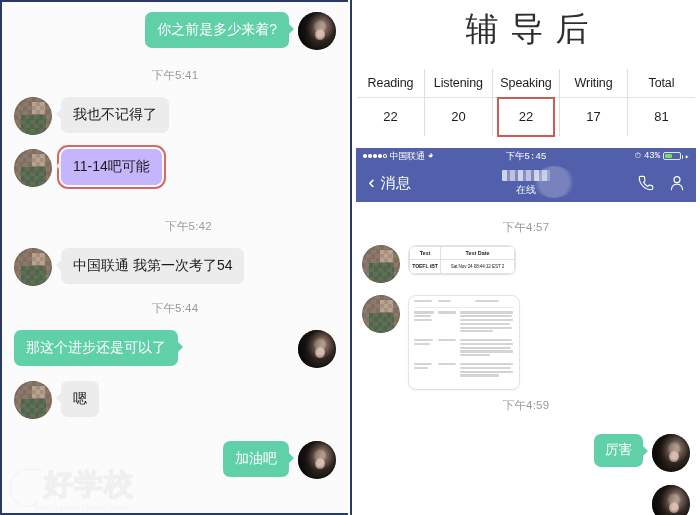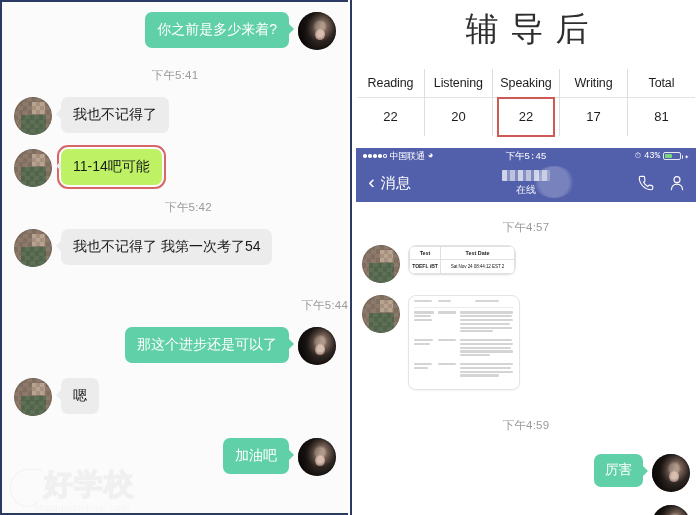--- a/index.html
+++ b/index.html
@@ -89,21 +89,21 @@
     content: ""; position: absolute; left: -5px; top: 12px;
     border: 5px solid transparent; border-right-color: #ececec; border-left: 0;
   }
   .bubble.me::after {
     content: ""; position: absolute; right: -5px; top: 12px;
     border: 5px solid transparent; border-left-color: #5fd0a8; border-right: 0;
   }
   .bubble.highlight {
     outline: 2px solid #d86666;
     outline-offset: 2px;
-    background: #bef264;
+    background: #c4b5fd;
   }
 
   .timestamp {
     text-align: center;
     font-size: 11.5px;
     color: #9a9a9a;
     letter-spacing: 0.2px;
   }
 
   
@@ -325,30 +325,30 @@
       <div class="row left" style="margin-top:14px;">
         <div class="avatar pix"></div>
         <div class="bubble them">我也不记得了</div>
       </div>
 
       <div class="row left" style="margin-top:14px;">
         <div class="avatar pix"></div>
         <div class="bubble them highlight">11-14吧可能</div>
       </div>
 
-      <div class="timestamp" style="margin-top:13px;padding-left:27px;">下午5:42</div>
+      <div class="timestamp" style="margin-top:32px;padding-left:27px;">下午5:42</div>
 
       <div class="row left" style="margin-top:14px;">
         <div class="avatar pix"></div>
-        <div class="bubble them" style="max-width:220px;">我也不记得了 我第一次考了54</div>
-      </div>
-
-      <div class="timestamp" style="margin-top:31px;text-align:right;">下午5:44</div>
-
-      <div class="row right" style="margin-top:14px;">
+        <div class="bubble them" style="max-width:220px;">中国联通 我第一次考了54</div>
+      </div>
+
+      <div class="timestamp" style="margin-top:15px;">下午5:44</div>
+
+      <div class="row right" style="margin-top:14px;justify-content:space-between;">
         <div class="bubble me">那这个进步还是可以了</div>
         <div class="avatar selfie"></div>
       </div>
 
       <div class="row left" style="margin-top:13px;">
         <div class="avatar pix"></div>
         <div class="bubble them">嗯</div>
       </div>
 
       <div class="row right" style="margin-top:22px;">
@@ -524,21 +524,21 @@
             <div class="cb-c3">
               <div class="blur-line" style="width:98%"></div>
               <div class="blur-line" style="width:95%"></div>
               <div class="blur-line" style="width:99%"></div>
               <div class="blur-line" style="width:72%"></div>
             </div>
           </div>
         </div>
       </div>
 
-      <div class="timestamp" style="margin-top:28px;">下午4:59</div>
+      <div class="timestamp" style="margin-top:8px;">下午4:59</div>
 
       <div class="row right" style="margin-top:21px;">
         <div class="bubble me sm">厉害</div>
         <div class="avatar selfie"></div>
       </div>
 
       <div class="row right" style="margin-top:13px;">
         <div class="avatar selfie"></div>
       </div>
 

